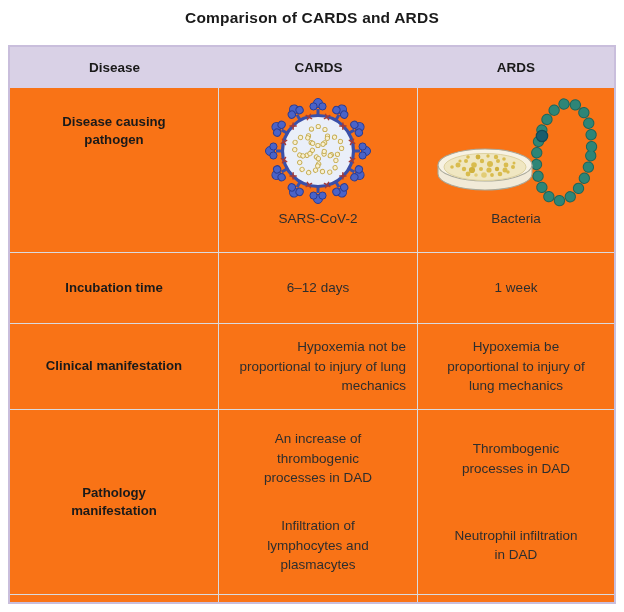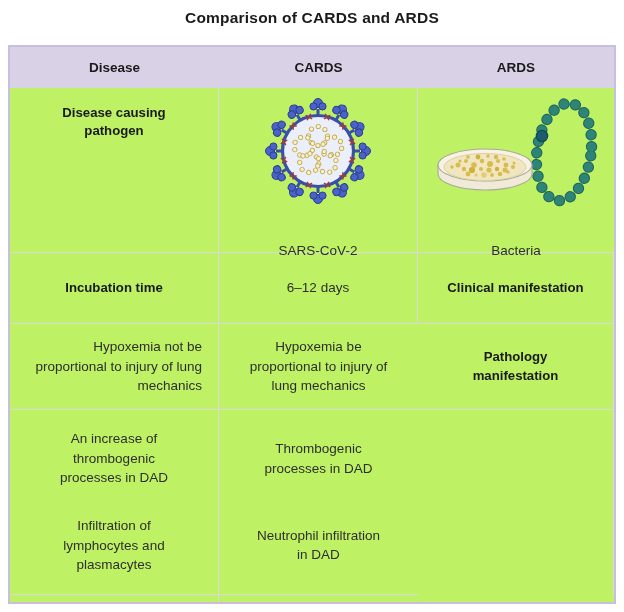--- a/index.html
+++ b/index.html
@@ -14,51 +14,51 @@
     width:624px;height:612px;position:relative;background:#ffffff;
     font-family:"Liberation Sans","DejaVu Sans",sans-serif;color:var(--body);
     overflow:hidden;
   }
   .fig-title{
     position:absolute;top:9px;left:0;width:624px;text-align:center;
     font-size:15.5px;font-weight:bold;color:var(--ink);letter-spacing:.2px;
   }
   .tbl{
     position:absolute;left:8px;top:45px;width:608px;height:559px;
-    border:2px solid var(--tborder);box-sizing:border-box;background:#bef264;
+    border:2px solid var(--tborder);box-sizing:border-box;background:#f97316;
     display:grid;
     grid-template-columns:209px 199px 196px;
     grid-template-rows:41px 165px 71px 86px 185px 7px;
   }
   .c{
     display:flex;flex-direction:column;align-items:center;justify-content:center;
     text-align:center;box-sizing:border-box;
     border-right:1px solid var(--grid);border-bottom:1px solid var(--grid);
     font-size:13.5px;line-height:1.45;
   }
   .c.noR{border-right:none;align-items:center;}
   .c.noB{border-bottom:none;}
   .hd{
     background:var(--hbg);border-right:none;border-bottom:none;
     font-weight:bold;color:var(--ink);font-size:13.5px;
   }
   .rowlabel{font-weight:bold;color:var(--ink);font-size:13.2px;line-height:1.4;}
-  .topalign{justify-content:flex-start;padding-top:16px;}
+  .topalign{justify-content:flex-start;padding-top:25px;}
   .wrap118{max-width:118px;}
   .wrap110{max-width:110px;}
   .para170{max-width:176px;text-align:right;}
   .para150{max-width:152px;}
   .para118{max-width:122px;}
   .para130{max-width:132px;}
   .pathocell{gap:0;}
   .gap-cards{height:28px;flex:none;}
   .gap-ards{height:47px;flex:none;}
   .illus{flex:none;}
   .caption{margin-top:1px;font-size:13.5px;color:var(--body);}
-  .imgcell{justify-content:flex-start;padding-top:7px;gap:32px;}
+  .imgcell{justify-content:flex-start;padding-top:7px;}
 </style>
 </head>
 <body>
 
 <div class="fig-title">Comparison of CARDS and ARDS</div>
 
 <div class="tbl">
 
   <div class="c hd">Disease</div>
   <div class="c hd">CARDS</div>
@@ -170,20 +170,23 @@
     </svg>
     <div class="caption">Bacteria</div>
   </div>
 
   <div class="c">
     <span class="rowlabel">Incubation time</span>
   </div>
   <div class="c">
     <span>6–12 days</span>
   </div>
+  <div class="c noR">
+    <span>1 week</span>
+  </div>
 
   <div class="c">
     <span class="rowlabel">Clinical manifestation</span>
   </div>
   <div class="c">
     <span class="para170">Hypoxemia not be proportional to injury of lung mechanics</span>
   </div>
   <div class="c noR">
     <span class="para150">Hypoxemia be proportional to injury of lung mechanics</span>
   </div>

